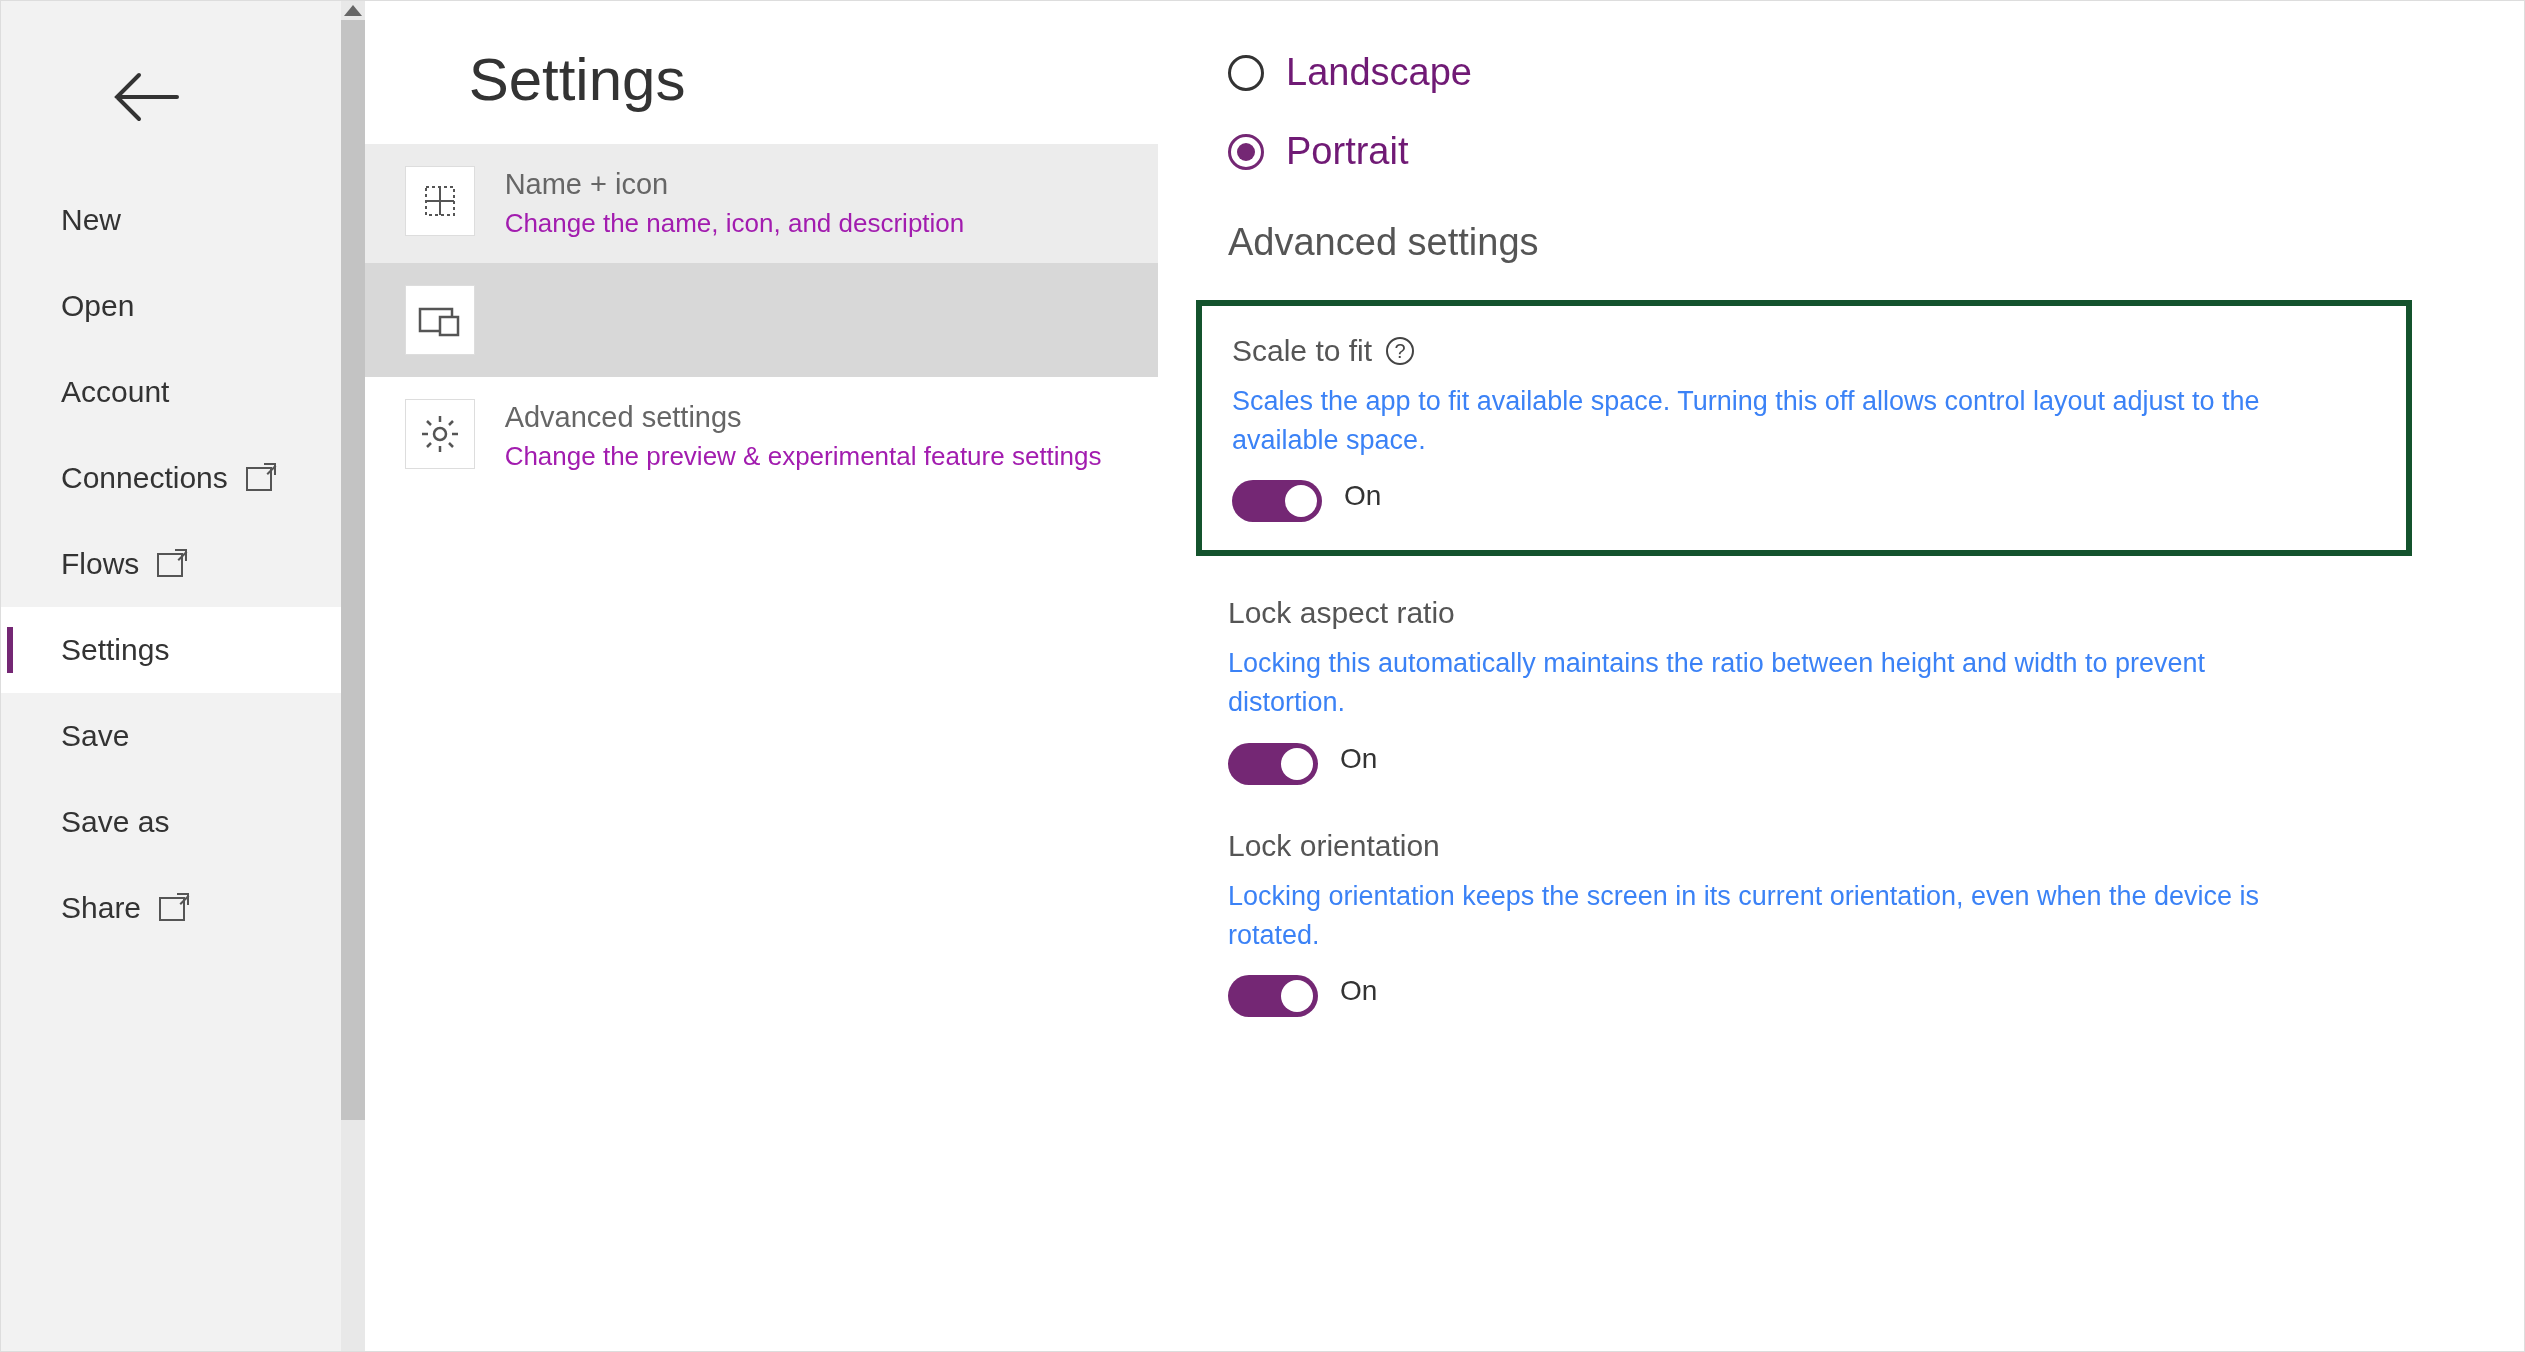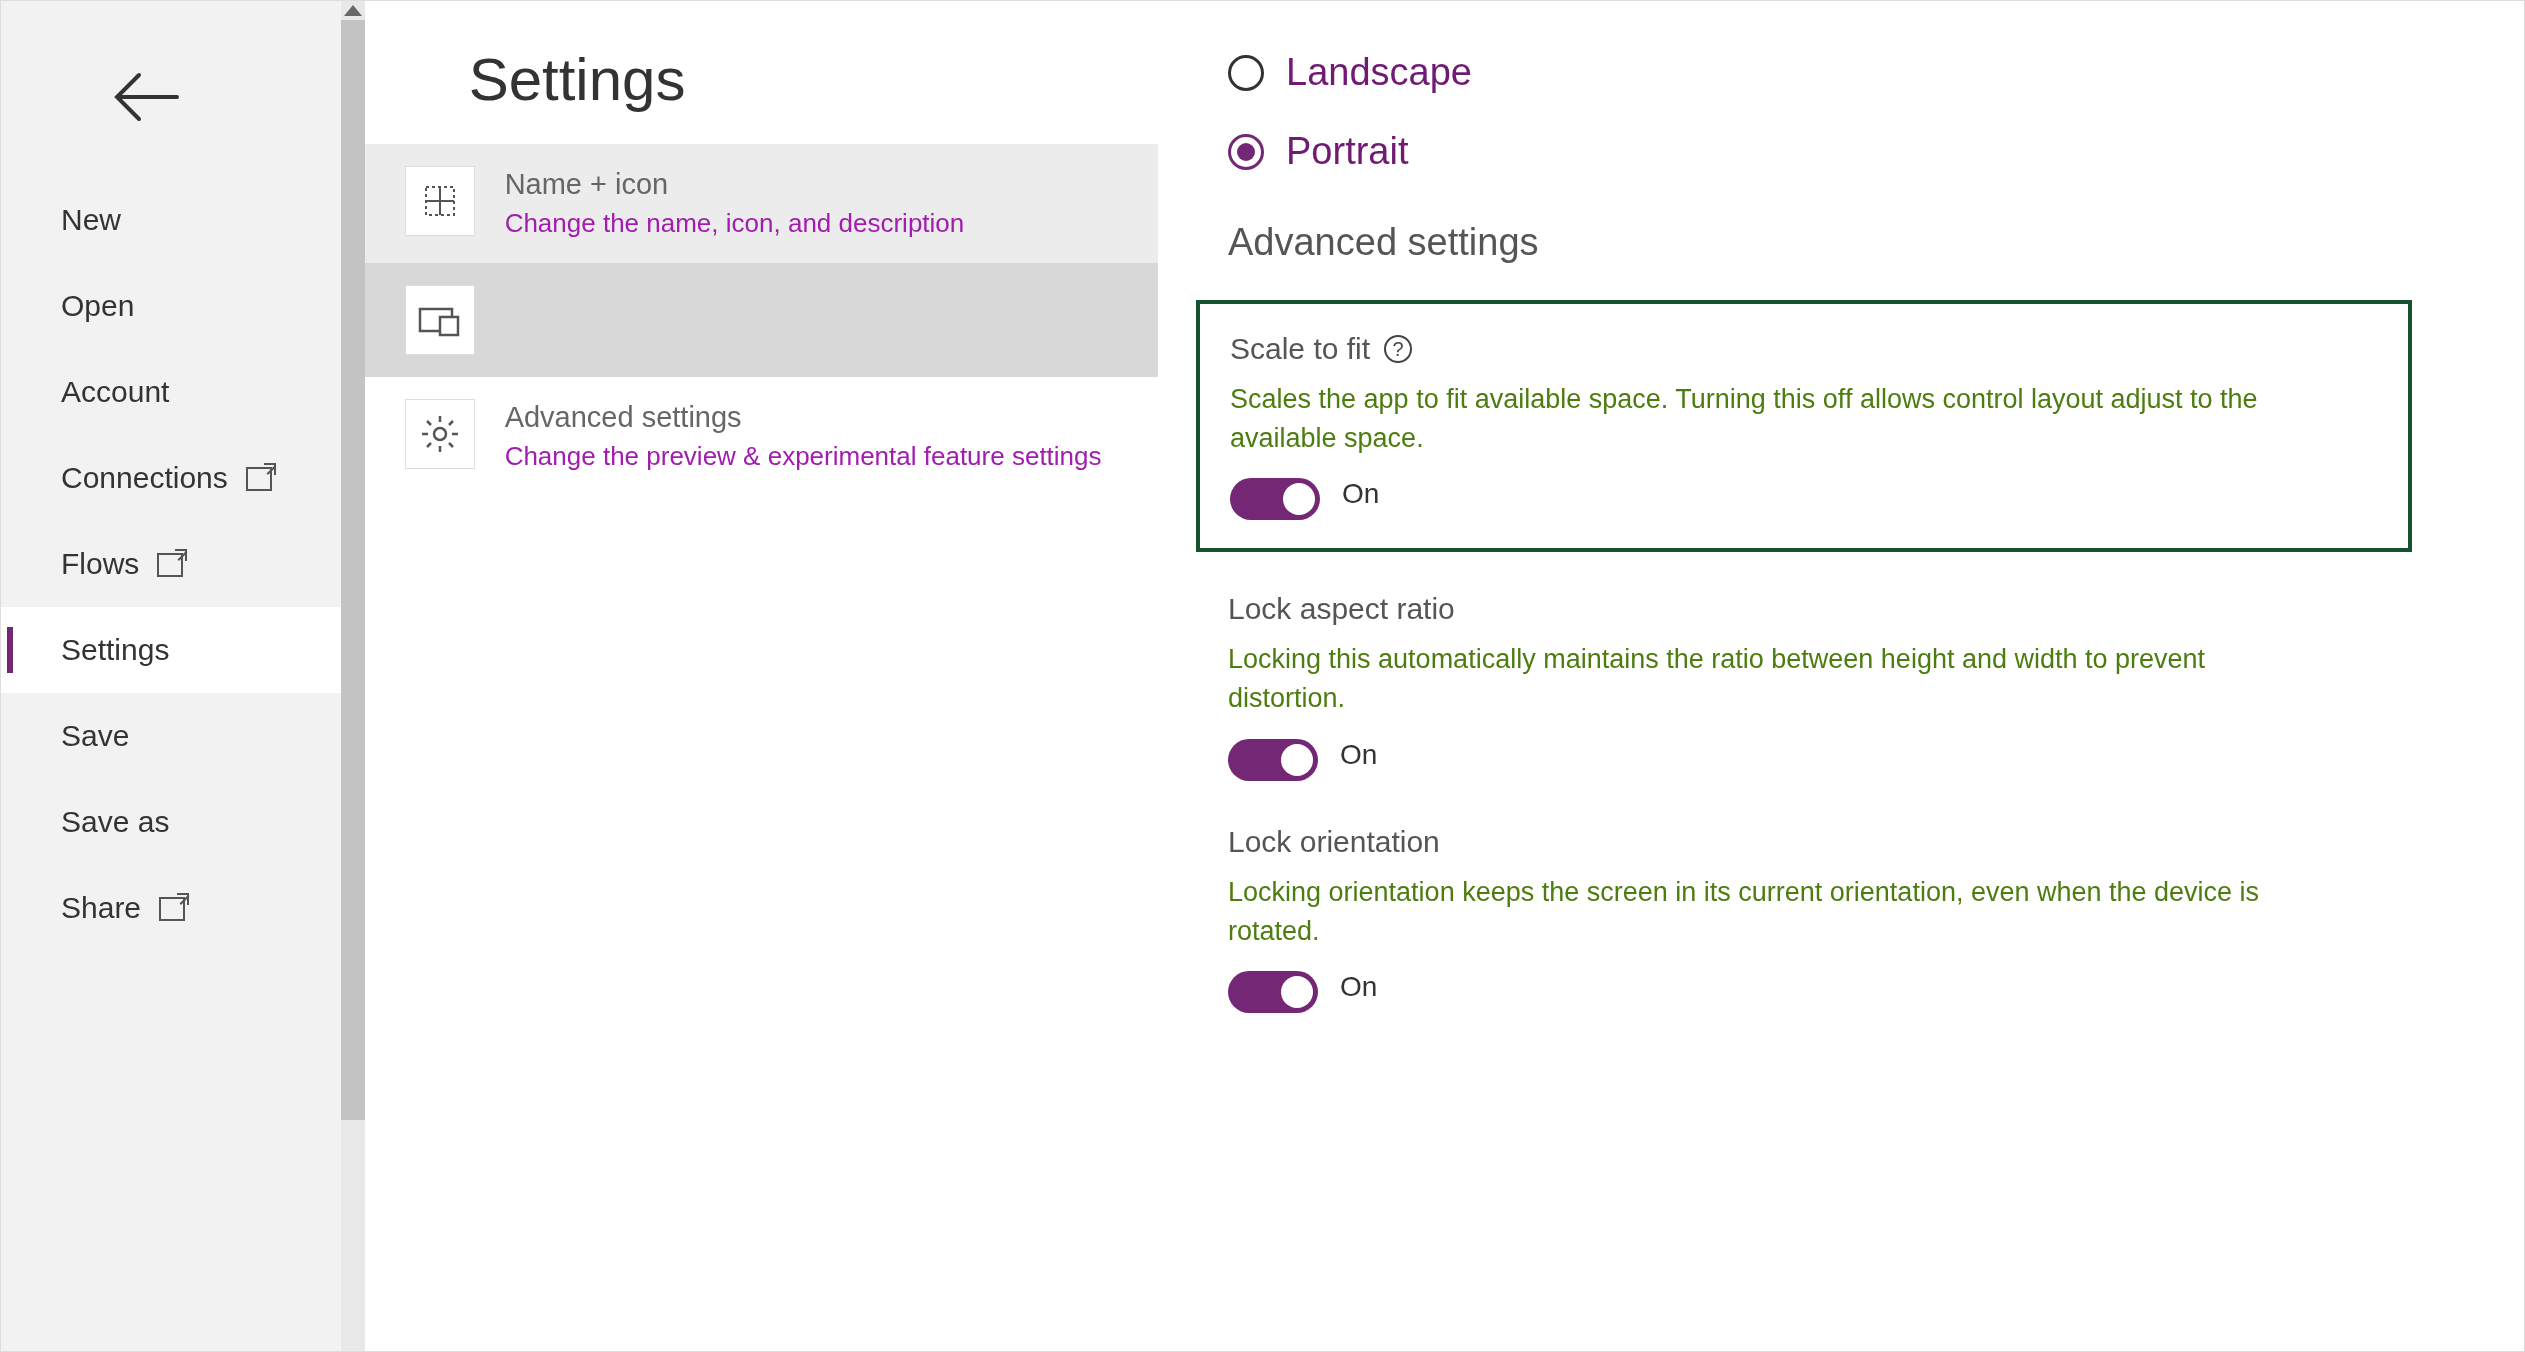--- a/index.html
+++ b/index.html
@@ -28,25 +28,25 @@
 .cat-title { font-size: 29px; color: #666; font-weight:400; margin-bottom:6px; }
 .cat-desc { font-size: 26px; color: #a21caf; line-height:1.3; }
 
 .detail { flex:1; padding: 50px 80px 0 70px; position:relative; font-size:28px; color:#333; }
 .radio-row { display:flex; align-items:center; gap:22px; margin-bottom:36px; cursor:pointer; }
 .radio { width:36px; height:36px; border:3px solid #333; border-radius:50%; display:flex; align-items:center; justify-content:center; }
 .radio.checked { border-color:#742774; }
 .radio.checked::after { content:""; width:18px; height:18px; background:#742774; border-radius:50%; }
 .radio-label { font-size:38px; color:#701a75; }
 .section-title { font-size:38px; color:#555; font-weight:300; margin: 48px 0 36px 0; }
-.highlight-box { border:4px solid #14532d; padding: 28px 30px 28px 30px; margin-bottom:40px; position:relative; left:-32px; width:1216px; }
+.highlight-box { border:6px solid #14532d; padding: 28px 30px 28px 30px; margin-bottom:40px; position:relative; left:-32px; width:1216px; }
 .setting-block { margin-bottom: 44px; }
 .setting-title { font-size:30px; color:#555; font-weight:400; display:flex; align-items:center; gap:14px; margin-bottom:14px; }
 .help-icon { width:28px; height:28px; border:2.5px solid #444; border-radius:50%; display:inline-flex; align-items:center; justify-content:center; font-size:20px; color:#444; font-weight:500; }
-.setting-desc { font-size:27px; color:#4d7c0f; line-height:1.45; margin-bottom:20px; max-width:1100px; }
+.setting-desc { font-size:27px; color:#3b82f6; line-height:1.45; margin-bottom:20px; max-width:1100px; }
 .toggle-row { display:flex; gap:22px; }
 .toggle { width:90px; height:42px; background:#742774; border-radius:21px; position:relative; cursor:pointer; }
 .toggle::after { content:""; position:absolute; right:5px; top:5px; width:32px; height:32px; background:#fff; border-radius:50%; }
 .toggle-label { font-size:28px; color:#333; }
 </style>
 </head>
 <body>
 
 <div class="app">
 

